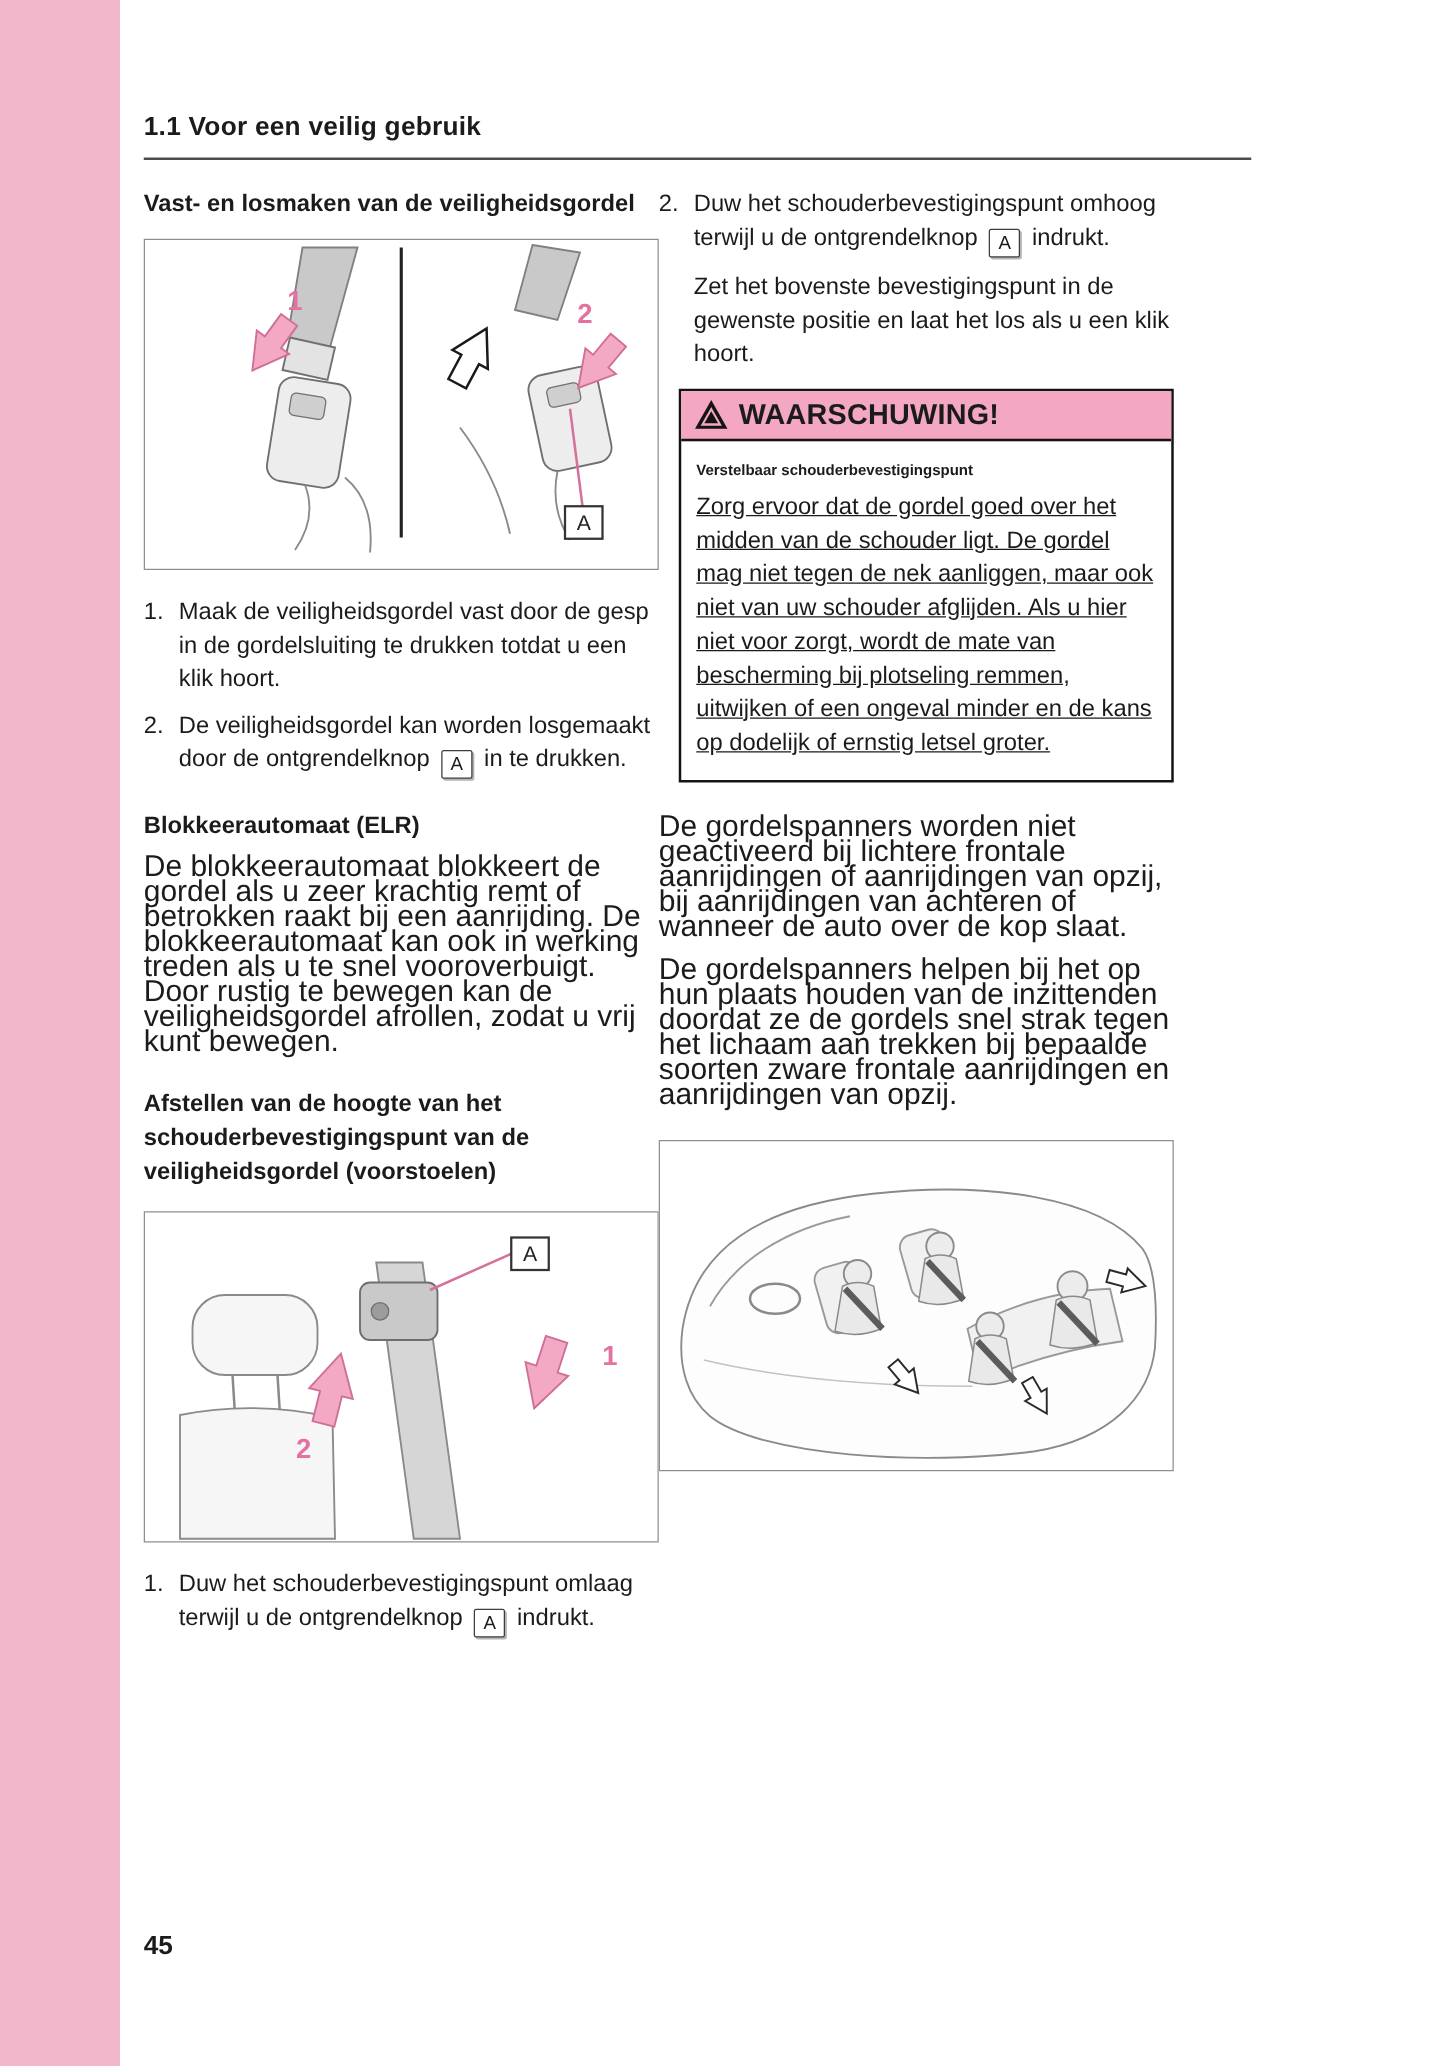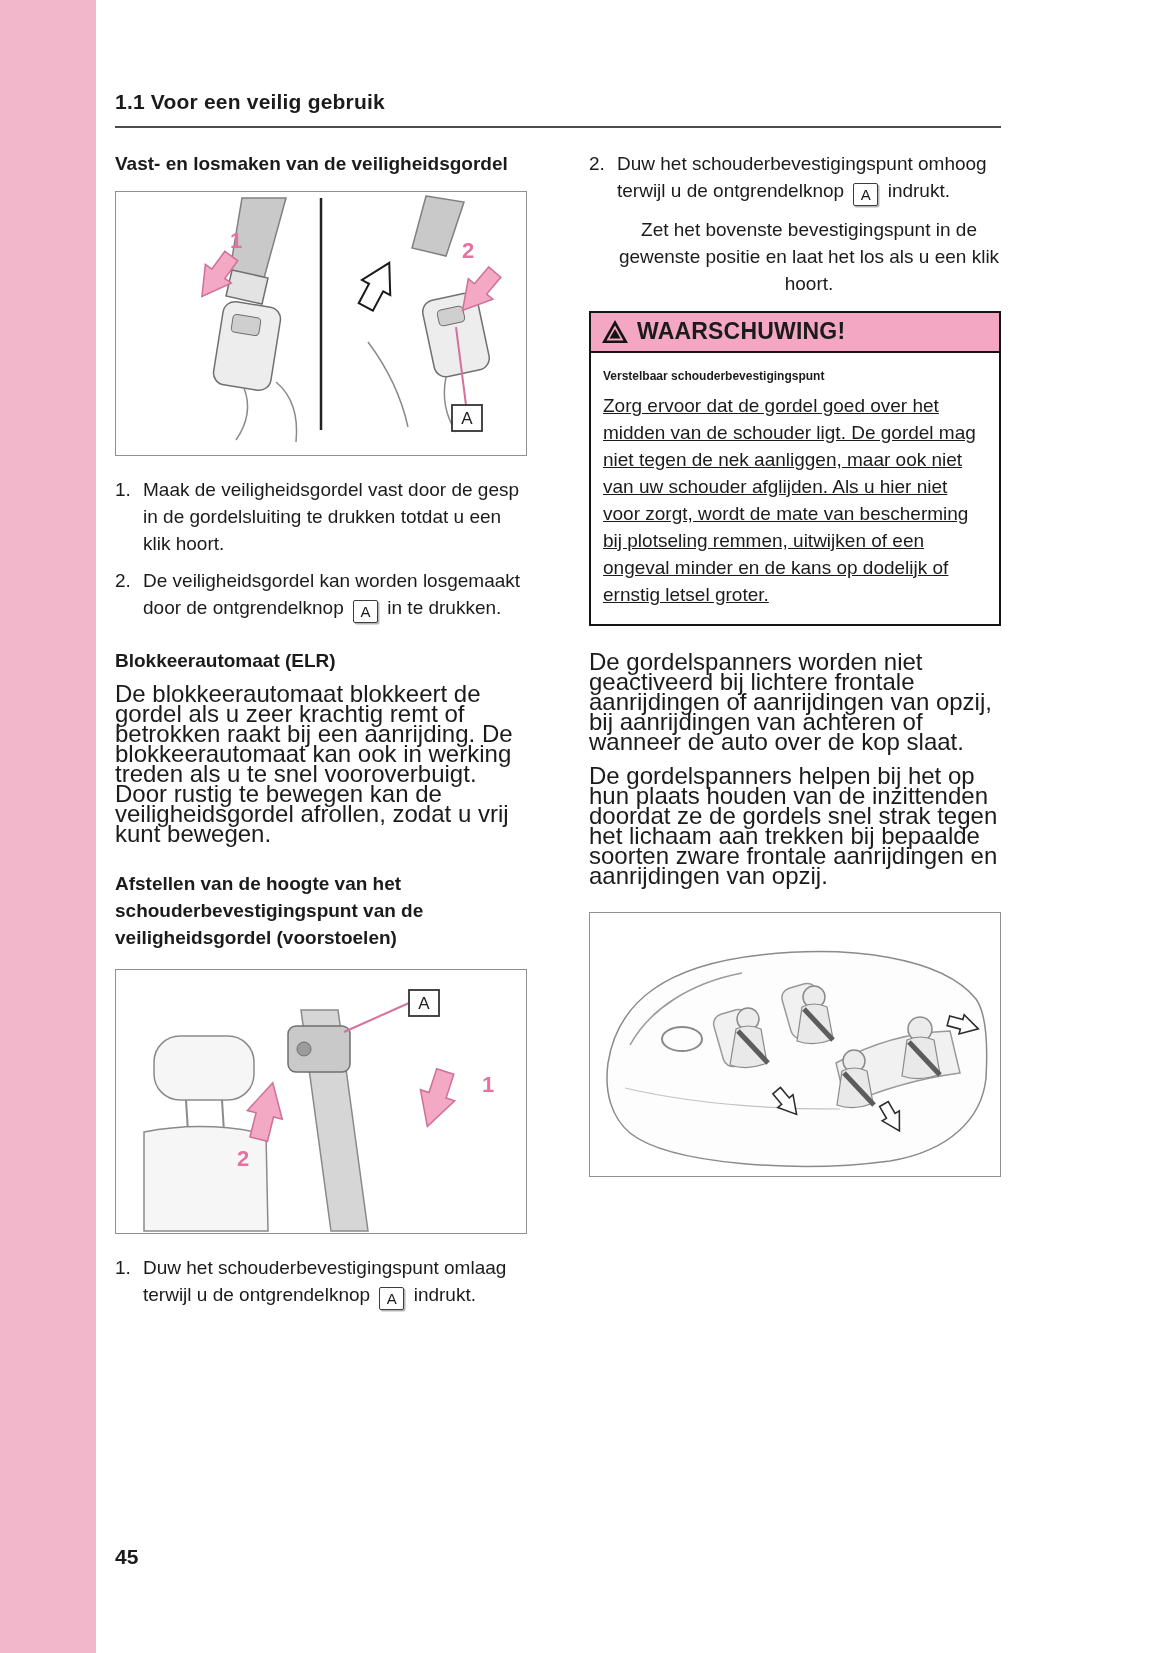--- a/index.html
+++ b/index.html
@@ -12,21 +12,21 @@
   }
   .pink-strip {
     position:absolute; left:0; top:0; width:96px; height:1653px;
     background:#f2b7ca;
   }
   .content {
     position:absolute; left:115px; top:0; width:886px; height:1598px;
   }
   .page-header { padding-top:90px; border-bottom:2px solid #4c4c4c; padding-bottom:12px; }
   .chapter-title { font-size:21px; font-weight:bold; letter-spacing:0.2px; }
-  .columns { display:flex; gap:62px; margin-top:22px; }
+  .columns { display:flex; margin-top:22px; }
   .col { width:412px; }
 
   h2.sec { font-size:19px; font-weight:bold; line-height:27px; margin-bottom:10px; }
   p.body { font-size:24px; line-height:20px; margin-bottom:14px; }
 
   .figure {
     width:412px; height:265px; border:1px solid #8f8f8f;
     background:#fff; margin:14px 0 20px 0; overflow:hidden;
   }
   .figure svg { display:block; width:100%; height:100%; }
@@ -34,23 +34,23 @@
   .li { display:flex; font-size:19px; line-height:27px; margin-bottom:10px; }
   .li .num { width:28px; flex:none; }
   .li .li-text { flex:1; }
 
   .keycap {
     display:inline-flex; align-items:center; justify-content:center;
     width:25px; height:23px; border:1.6px solid #3d3d3d; border-radius:2px;
     background:#fff; box-shadow:1.5px 1.5px 0 #b5b5b5;
     font-size:15px; line-height:1; vertical-align:-3px; margin:0 4px;
   }
-  .note { font-size:19px; line-height:27px; margin:1px 0 14px 28px;text-align:center; }
-
-  .warn { border:2px solid #141414; margin:14px 0 26px 0; }
+  .note { font-size:19px; line-height:27px; margin:1px 0 14px 28px; }
+
+  .warn { border:2px solid #141414; margin:14px 0 26px 16px; }
   .warn-header {
     display:flex; align-items:center; gap:8px;
     background:#f4a7c2; padding:5px 10px 6px 10px;
     border-bottom:2px solid #141414;
   }
   .warn-title { font-size:23px; font-weight:bold; letter-spacing:0.2px; }
   .warn-body { padding:10px 12px 16px 12px; }
   .warn-sub { font-size:12px; font-weight:bold; line-height:27px; }
   .warn-text { font-size:19px; line-height:27px; margin-top:2px;text-decoration:underline; }
 

